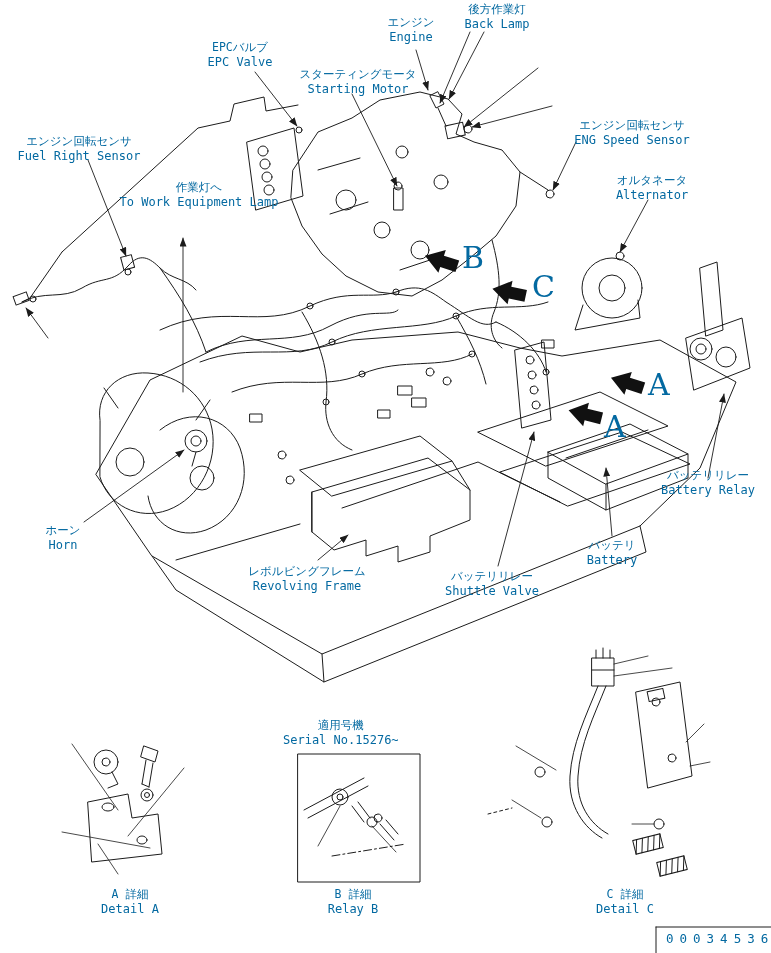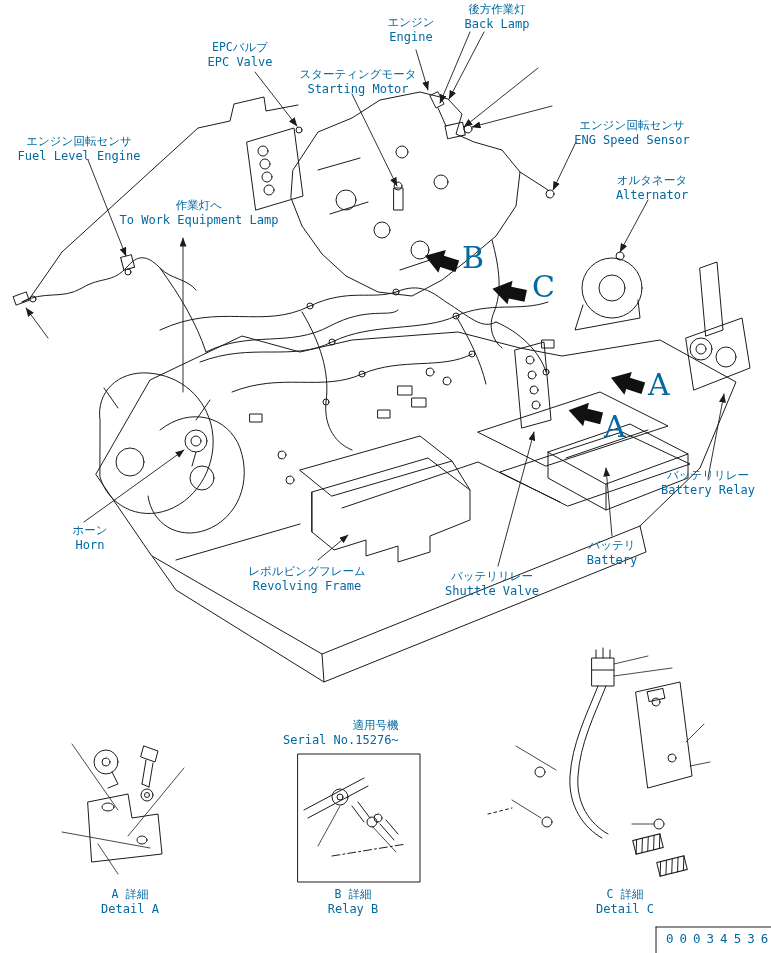--- a/index.html
+++ b/index.html
@@ -3,21 +3,21 @@
 <meta charset="utf-8">
 <style>
   html,body{margin:0;padding:0;background:#ffffff;}
   .sheet{position:relative;width:771px;height:953px;background:#ffffff;overflow:hidden;
          font-family:"DejaVu Sans Mono",monospace;color:#0369a1;}
   .art{position:absolute;left:0;top:0;}
   .lbl{position:absolute;transform:translateX(-50%);text-align:center;
        font-size:12px;line-height:15px;white-space:nowrap;}
   .lbl .jp{display:block;font-size:11.5px;}
   .lbl .en{display:block;font-size:12px;}
-  .lbl.left{transform:none;text-align:right;}
+  .lbl.left{transform:none;text-align:center;}
   .marker{position:absolute;font-family:"DejaVu Serif",serif;font-size:30px;line-height:1;}
   .partnum{position:absolute;font-size:12.5px;letter-spacing:6px;white-space:nowrap;}
 </style>
 </head>
 <body>
 
 <div class="sheet">
 
   <svg class="art" width="771" height="953" viewBox="0 0 771 953" fill="none" stroke="#1c1c1c" stroke-width="1" stroke-linecap="round" stroke-linejoin="round">
     <defs>
@@ -259,31 +259,31 @@
   <div class="lbl" style="left:358px;top:67px">
     <span class="jp">スターティングモータ</span>
     <span class="en">Starting Motor</span>
   </div>
   <div class="lbl" style="left:632px;top:118px">
     <span class="jp">エンジン回転センサ</span>
     <span class="en">ENG Speed Sensor</span>
   </div>
   <div class="lbl" style="left:79px;top:134px">
     <span class="jp">エンジン回転センサ</span>
-    <span class="en">Fuel Level Engine</span>
+    <span class="en">Fuel Right Sensor</span>
   </div>
   <div class="lbl" style="left:652px;top:173px">
     <span class="jp">オルタネータ</span>
     <span class="en">Alternator</span>
   </div>
-  <div class="lbl" style="left:199px;top:198px">
+  <div class="lbl" style="left:199px;top:180px">
     <span class="jp">作業灯へ</span>
     <span class="en">To Work Equipment Lamp</span>
   </div>
-  <div class="lbl" style="left:90px;top:523px">
+  <div class="lbl" style="left:63px;top:523px">
     <span class="jp">ホーン</span>
     <span class="en">Horn</span>
   </div>
   <div class="lbl" style="left:307px;top:564px">
     <span class="jp">レボルビングフレーム</span>
     <span class="en">Revolving Frame</span>
   </div>
   <div class="lbl" style="left:492px;top:569px">
     <span class="jp">バッテリリレー</span>
     <span class="en">Shuttle Valve</span>

